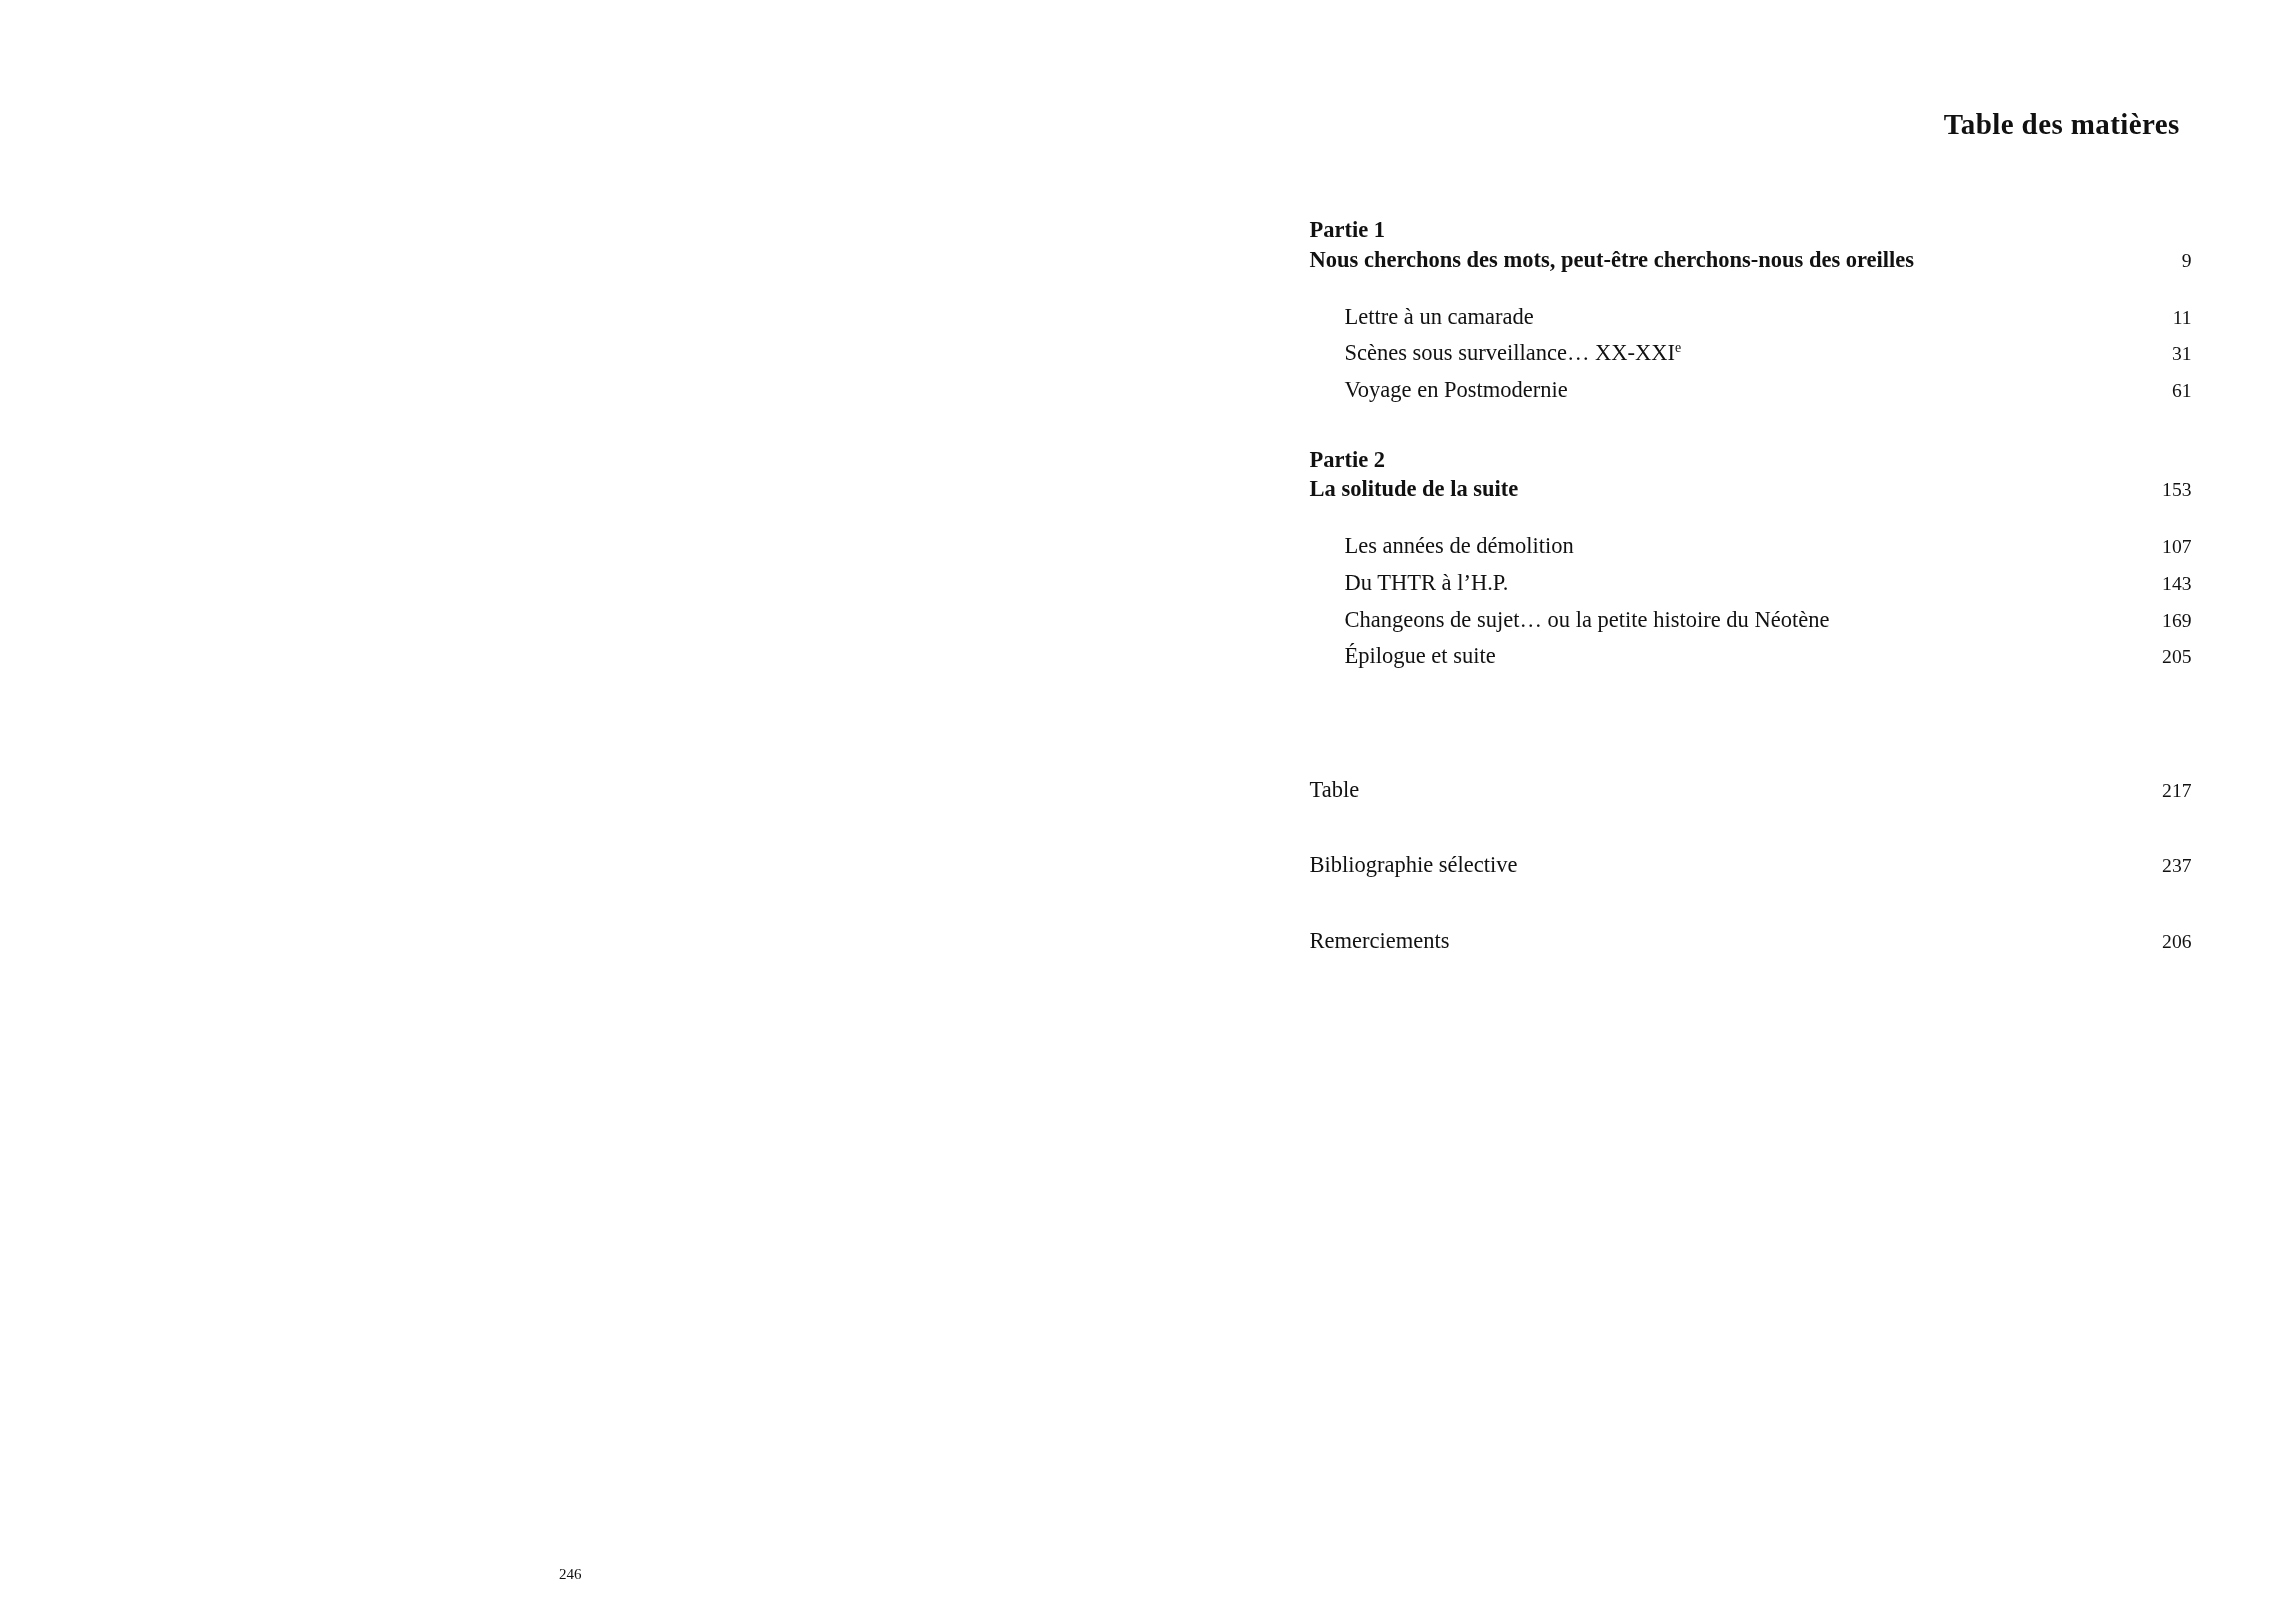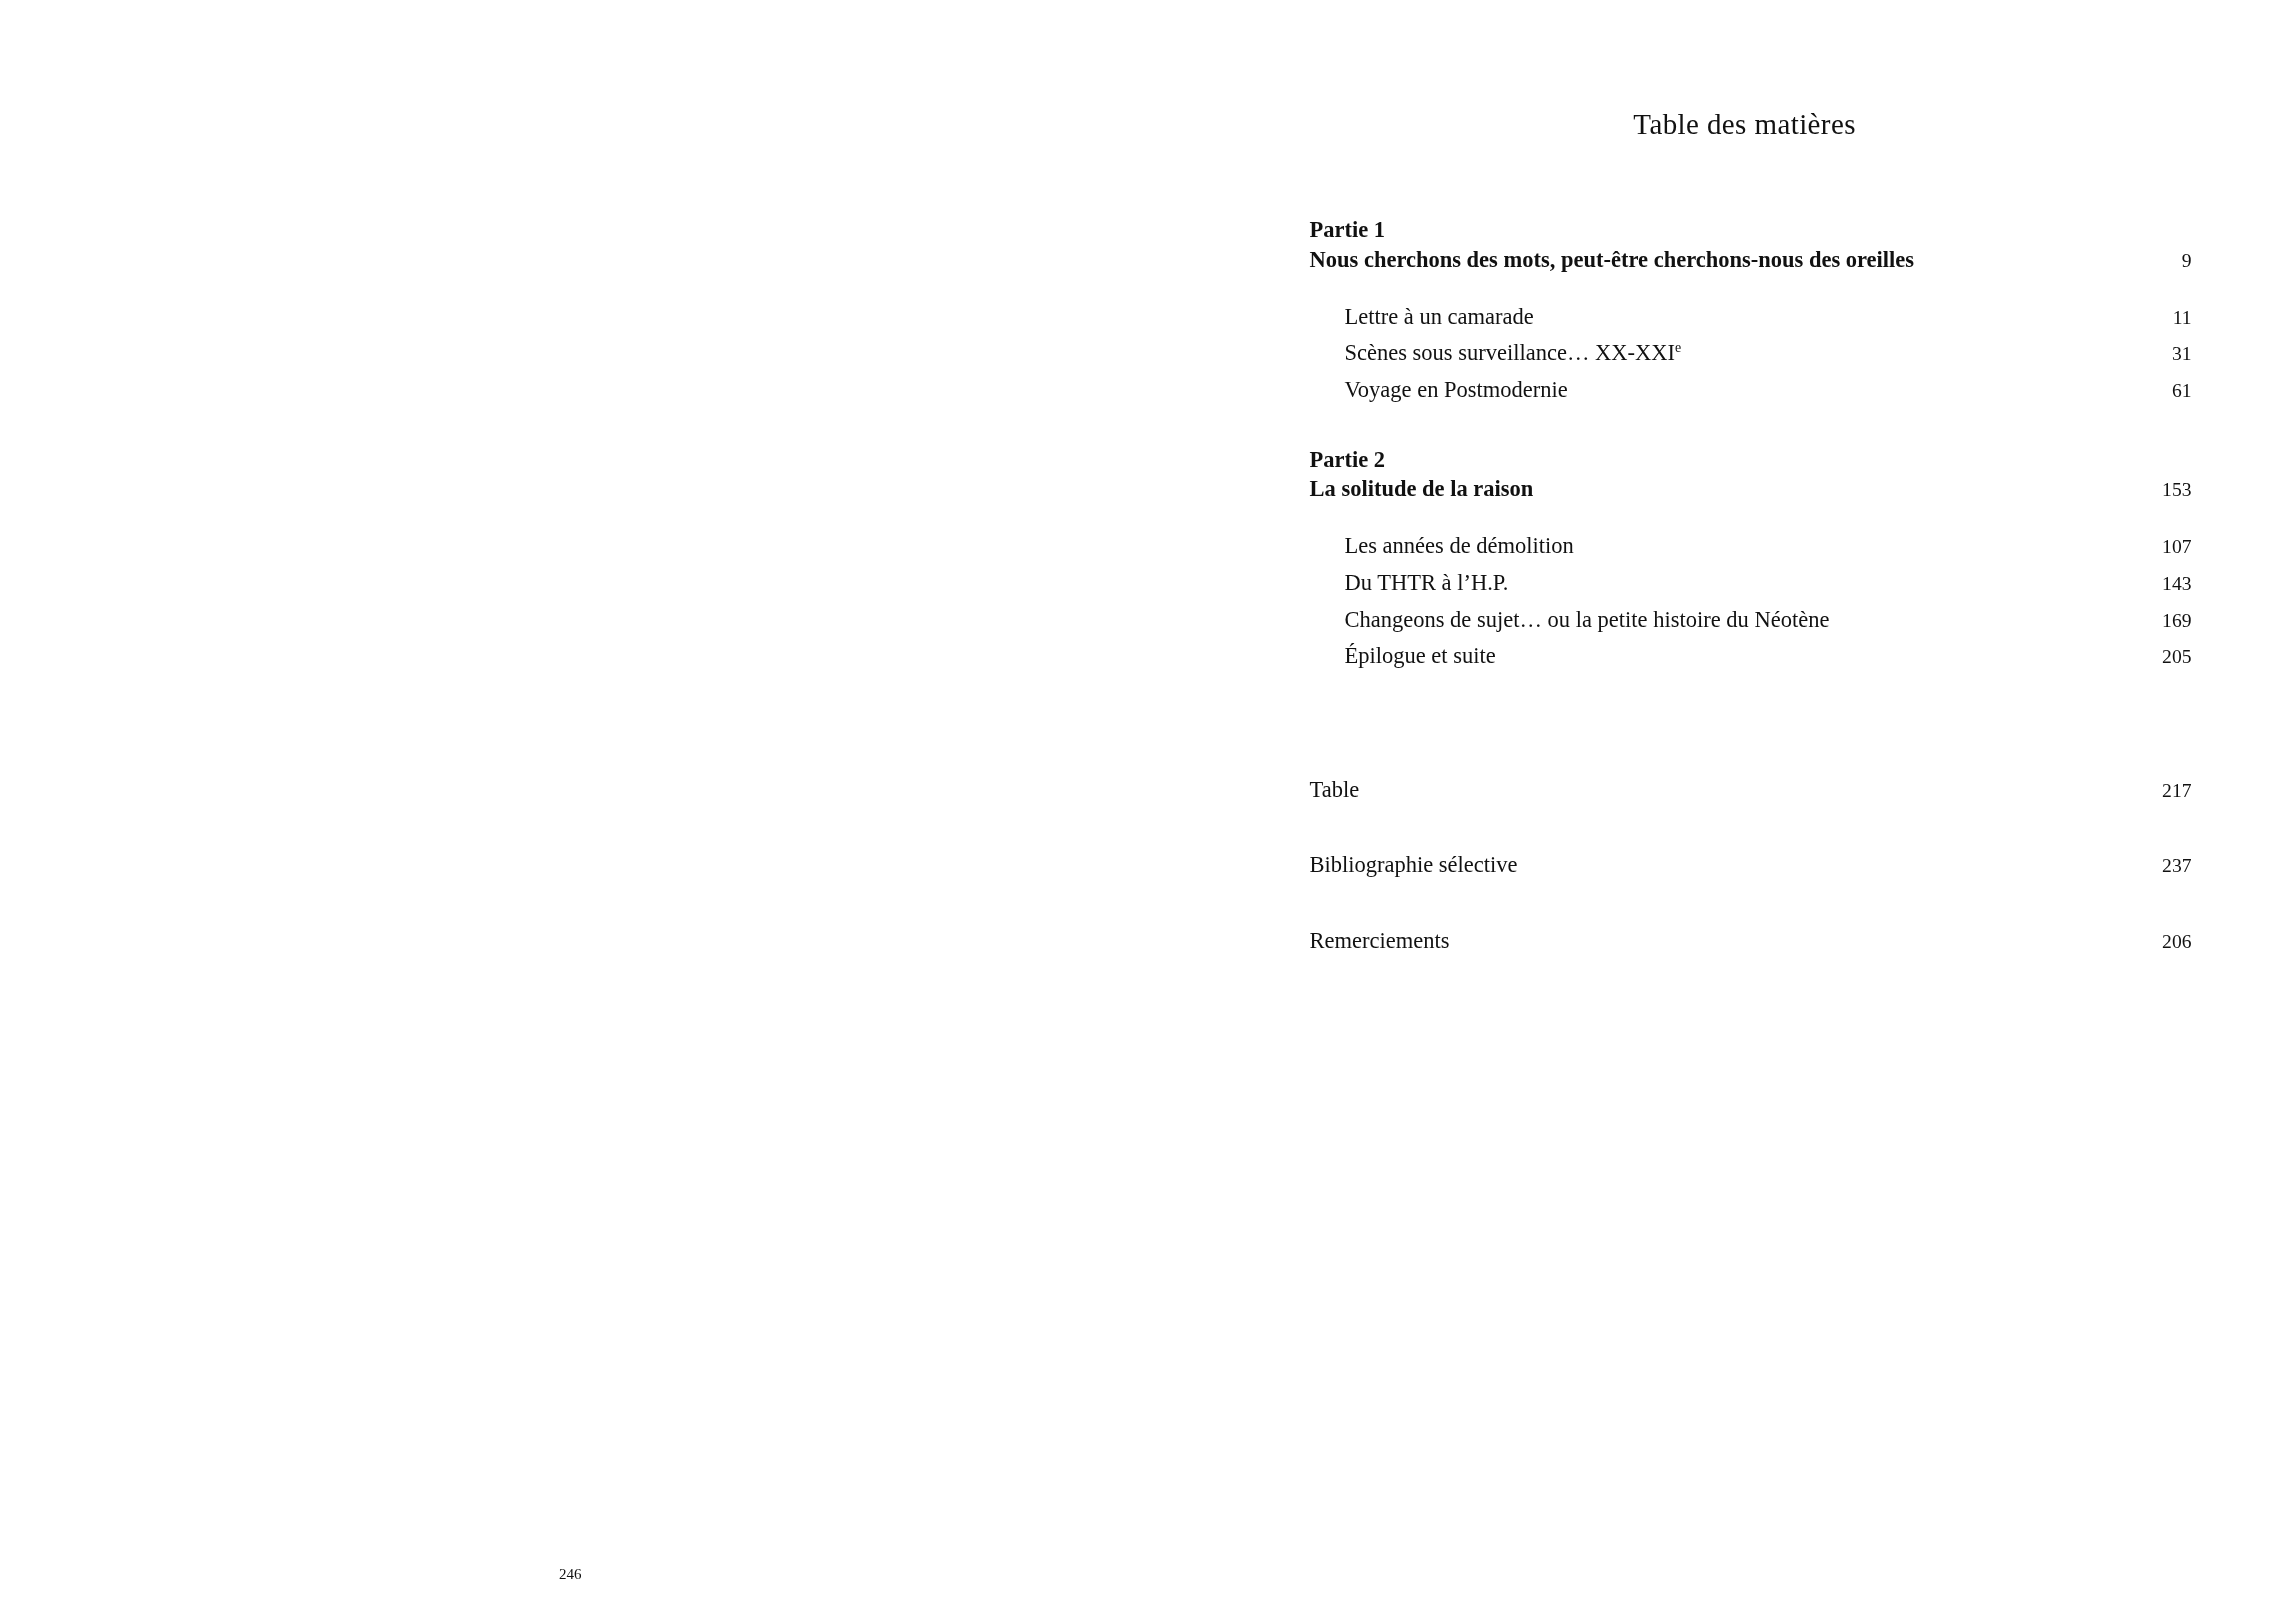--- a/index.html
+++ b/index.html
@@ -34,26 +34,26 @@
   }
 
   .toc-block {
     position: absolute;
     left: 167px;
     top: 108px;
     width: 882px;
   }
 
   .toc-title {
-    text-align: center;
+    text-align: right;
     font-size: 29px;
     letter-spacing: 0.4px;
     margin: 0 0 0 0;
     padding-right: 11.8px;
-    font-weight: 400;
+    font-weight: 700;
   }
 
   .parts {
     margin-top: 74px;
   }
 
   .part {
     margin-bottom: 0;
   }
   .part + .part {
@@ -170,21 +170,21 @@
               <span class="label">Voyage en Postmodernie</span>
               <span class="filler"></span>
               <span class="page">61</span>
             </div>
           </div>
         </div>
 
         <div class="part">
           <div class="part-label">Partie 2</div>
           <div class="row part-title-row">
-            <span class="label">La solitude de la raison</span>
+            <span class="label">La solitude de la suite</span>
             <span class="filler"></span>
             <span class="page">153</span>
           </div>
           <div class="chapters">
             <div class="row chapter-row">
               <span class="label">Les années de démolition</span>
               <span class="filler"></span>
               <span class="page">107</span>
             </div>
             <div class="row chapter-row">

